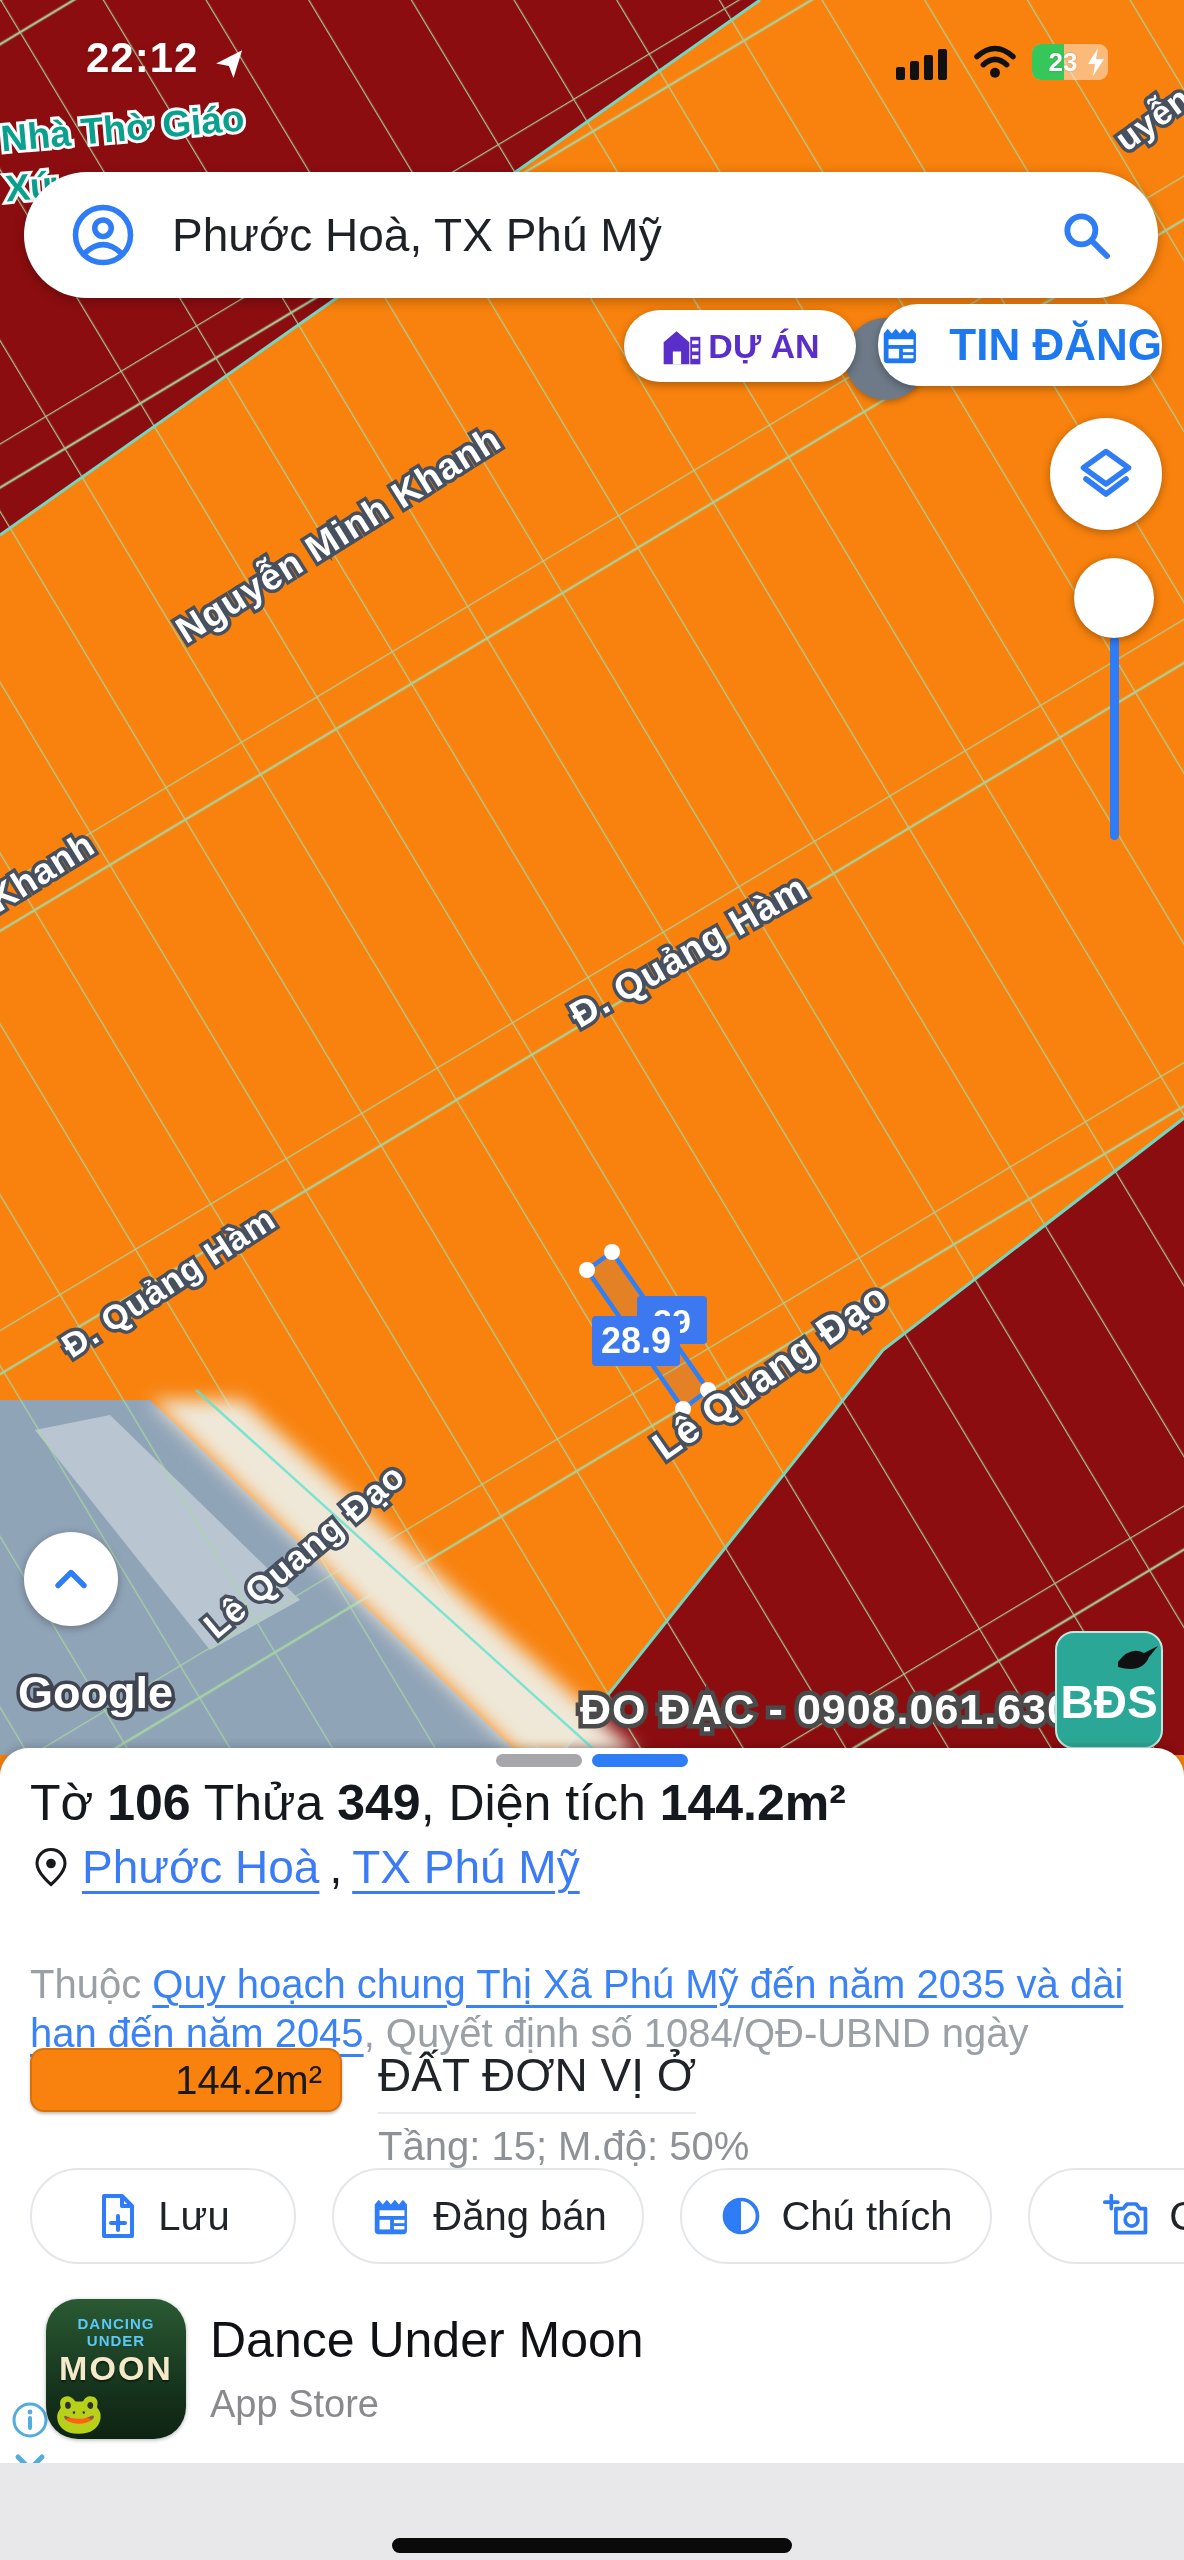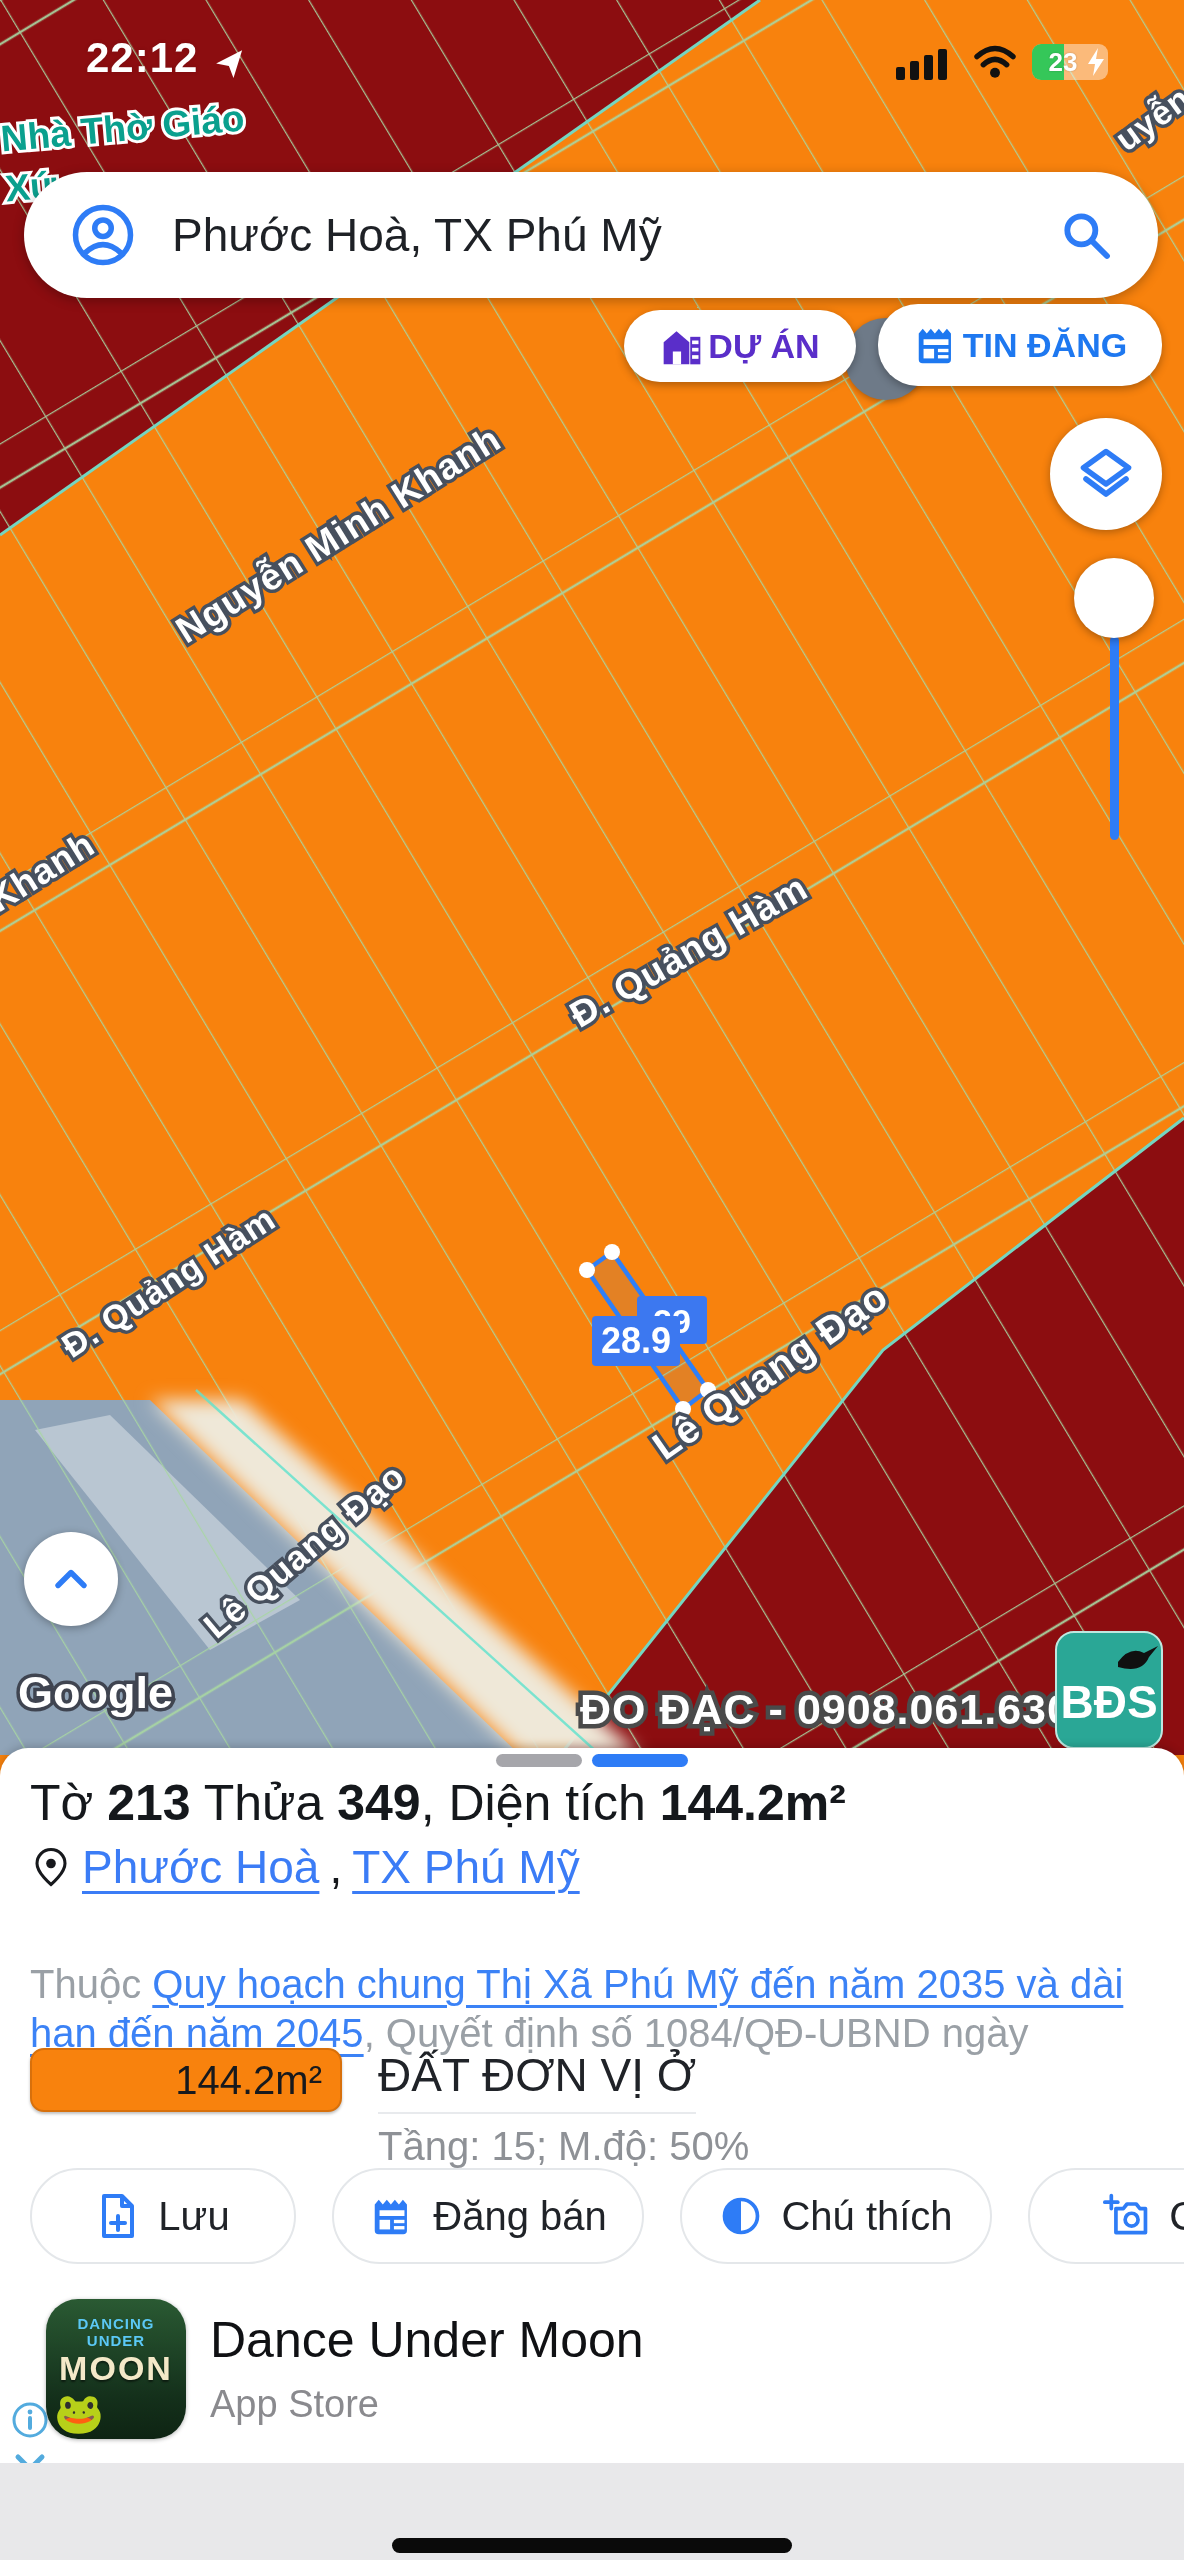--- a/index.html
+++ b/index.html
@@ -21,21 +21,21 @@
   
   .searchbar{left:24px;top:172px;width:1134px;height:126px;background:#fff;border-radius:63px;box-shadow:0 3px 12px rgba(0,0,0,.28);display:flex;align-items:center;}
   .searchbar .person{margin-left:46px;}
   .searchbar .query{margin-left:36px;font-size:46px;color:#1E2126;flex:1;white-space:nowrap;}
   .searchbar .mag{margin-right:44px;}
 
   
   .ghost-circle{left:845px;top:318px;width:82px;height:82px;border-radius:50%;background:#6E7A88;box-shadow:0 2px 6px rgba(0,0,0,.3);}
   .pillbtn{display:flex;align-items:center;justify-content:center;gap:4px;background:#fff;border-radius:40px;box-shadow:0 3px 8px rgba(0,0,0,.3);font-weight:700;}
   .btn-duan{left:624px;top:310px;width:232px;height:72px;color:#5A2EC9;font-size:34px;}
-  .btn-tindang{left:878px;top:304px;width:284px;height:82px;color:#1E78F0;font-size:34px;}
+  .btn-tindang{left:878px;top:304px;width:284px;height:82px;color:#1E78F0;font-size:44px;justify-content:space-between;}
 
   
   .circlebtn{background:#fff;border-radius:50%;box-shadow:0 2px 8px rgba(0,0,0,.3);display:flex;align-items:center;justify-content:center;}
   .layersbtn{left:1050px;top:418px;width:112px;height:112px;}
   .slider-track{left:1110px;top:636px;width:9px;height:204px;background:#2E7CF6;border-radius:5px;}
   .slider-thumb{left:1074px;top:558px;width:80px;height:80px;background:#fff;border-radius:50%;box-shadow:0 2px 8px rgba(0,0,0,.35);}
   .uparrowbtn{left:24px;top:1532px;width:94px;height:94px;}
 
   
   .sheet{left:0;top:1748px;width:1184px;height:537px;background:#fff;border-radius:28px 28px 0 0;box-shadow:0 -2px 8px rgba(0,0,0,.18);}
@@ -216,21 +216,21 @@
     <svg width="52" height="52" viewBox="0 0 48 48">
       <path d="M12 30 L24 18 L36 30" fill="none" stroke="#2E7CF6" stroke-width="5" stroke-linecap="round" stroke-linejoin="round"></path>
     </svg>
   </div>
 
   <div class="abs sheet">
     <div class="pills">
       <div class="pill gray"></div>
       <div class="pill blue"></div>
     </div>
-    <div class="sh-title"><span>Tờ </span><b>213</b><span> Thửa </span><b>349</b><span>, Diện tích </span><b>144.2m²</b></div>
+    <div class="sh-title"><span>Tờ </span><b>106</b><span> Thửa </span><b>349</b><span>, Diện tích </span><b>144.2m²</b></div>
     <div class="sh-loc">
       <svg width="42" height="42" viewBox="0 0 48 48">
         <path d="M24 4 C15 4 8 11 8 20 c0 11 16 24 16 24 s16 -13 16 -24 c0 -9 -7 -16 -16 -16 z" fill="none" stroke="#17191D" stroke-width="3.5"></path>
         <circle cx="24" cy="20" r="5.5" fill="#17191D"></circle>
       </svg>
       <a>Phước Hoà</a>
         <span>, </span>
         <a>TX Phú Mỹ</a>
     </div>
     <div class="sh-para"><span>Thuộc </span><a>Quy hoạch chung Thị Xã Phú Mỹ đến năm 2035 và dài hạn đến năm 2045</a><span>, Quyết định số 1084/QĐ-UBND ngày 24/04/2024</span></div>

